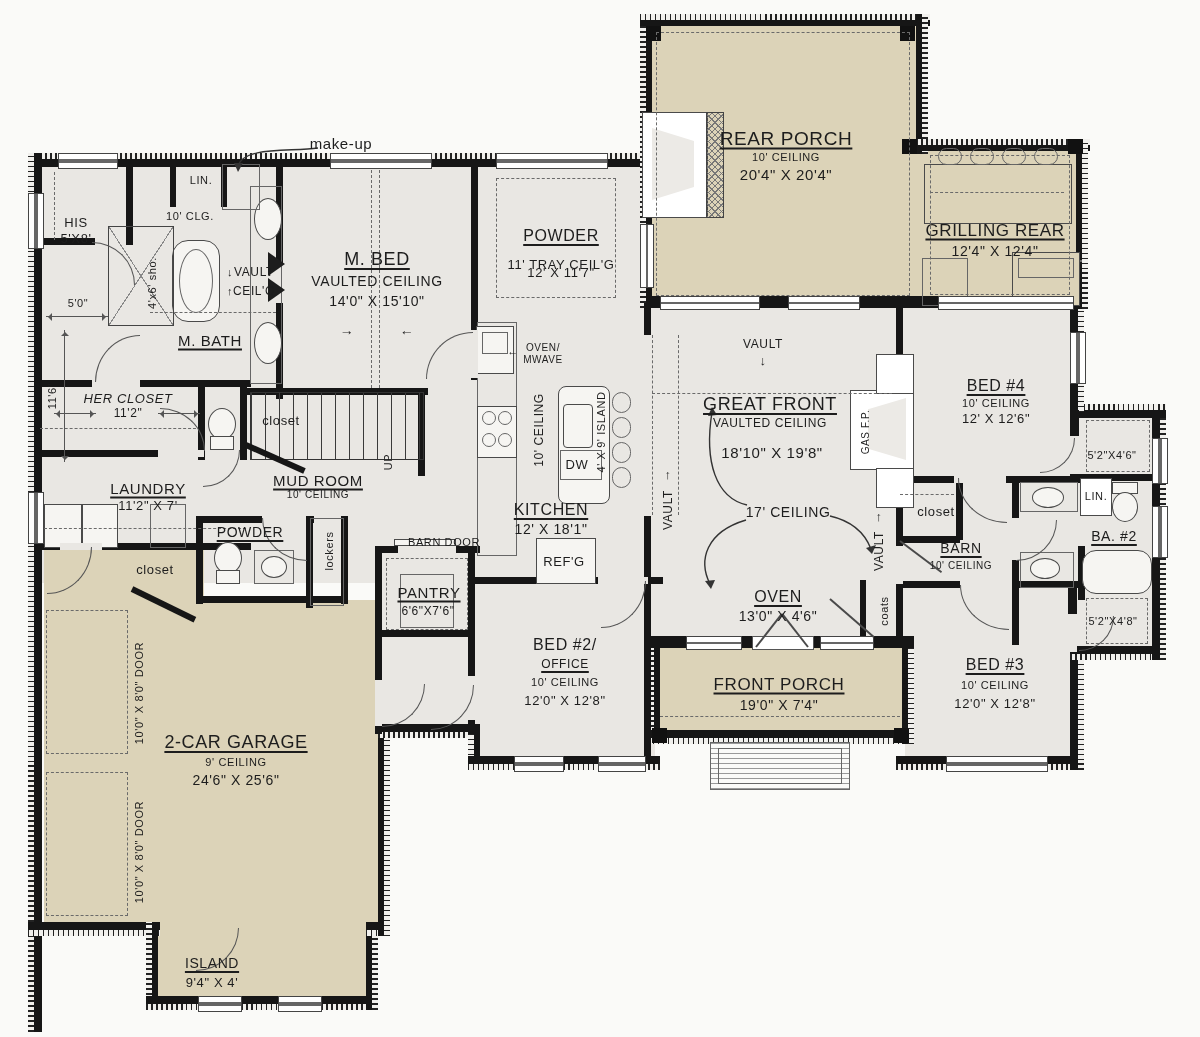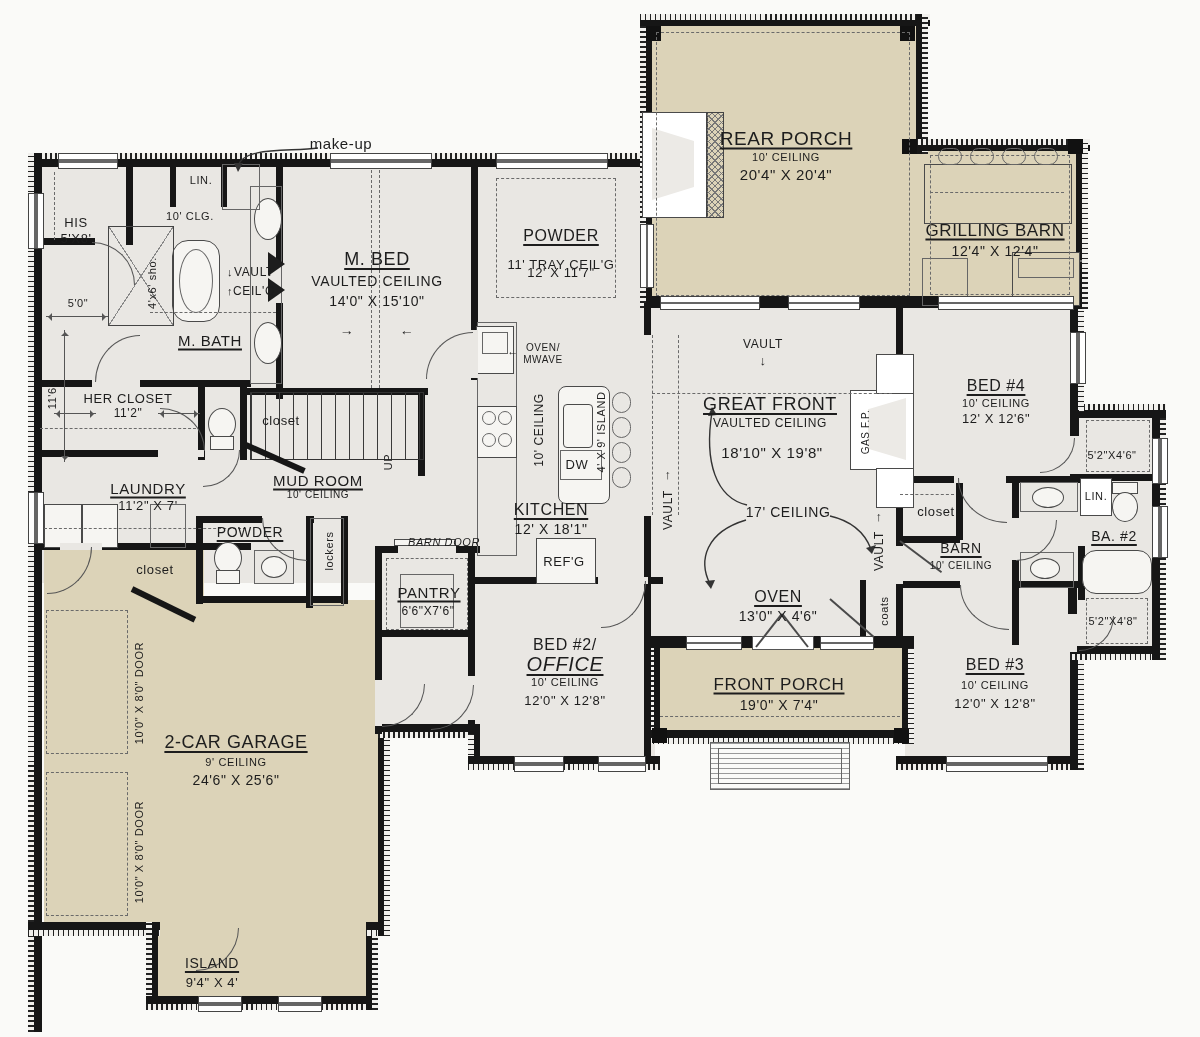--- a/index.html
+++ b/index.html
@@ -327,21 +327,21 @@
       <polygon points="712,407 708,416 717,415"></polygon>
       <polygon points="711,589 705,581 715,580"></polygon>
       <polygon points="872,554 866,548 876,545"></polygon>
     </g>
   </svg>
 
   <div id="labels">
       <div class="lbl u" style="left: 786px; top: 138px; font-size: 19px; transform: translate(-50%, -50%);">REAR PORCH</div>
       <div class="lbl" style="left: 786px; top: 157px; font-size: 11px; transform: translate(-50%, -50%);">10' CEILING</div>
       <div class="lbl" style="left: 786px; top: 174px; font-size: 15px; transform: translate(-50%, -50%);">20'4" X 20'4"</div>
-      <div class="lbl u" style="left: 995px; top: 230px; font-size: 17px; transform: translate(-50%, -50%);">GRILLING BARN</div>
+      <div class="lbl u" style="left: 995px; top: 230px; font-size: 17px; transform: translate(-50%, -50%);">GRILLING REAR</div>
       <div class="lbl" style="left: 995px; top: 251px; font-size: 14px; transform: translate(-50%, -50%);">12'4" X 12'4"</div>
       <div class="lbl u" style="left: 377px; top: 259px; font-size: 18px; transform: translate(-50%, -50%);">M. BED</div>
       <div class="lbl" style="left: 377px; top: 281px; font-size: 14px; transform: translate(-50%, -50%);">VAULTED CEILING</div>
       <div class="lbl" style="left: 377px; top: 301px; font-size: 14px; transform: translate(-50%, -50%);">14'0" X 15'10"</div>
       <div class="lbl" style="left: 347px; top: 330px; font-size: 14px; transform: translate(-50%, -50%);">→</div>
       <div class="lbl" style="left: 407px; top: 330px; font-size: 14px; transform: translate(-50%, -50%);">←</div>
       <div class="lbl u" style="left: 561px; top: 236px; font-size: 16px; transform: translate(-50%, -50%);">POWDER</div>
       <div class="lbl" style="left: 561px; top: 264px; font-size: 13px; transform: translate(-50%, -50%);">11' TRAY CEIL'G</div>
       <div class="lbl" style="left: 561px; top: 272px; font-size: 13px; transform: translate(-50%, -50%);">12' X 11'7"</div>
       <div class="lbl u" style="left: 770px; top: 404px; font-size: 18px; transform: translate(-50%, -50%);">GREAT FRONT</div>
@@ -367,45 +367,45 @@
       <div class="lbl" style="left: 961px; top: 566px; font-size: 10px; transform: translate(-50%, -50%);">10' CEILING</div>
       <div class="lbl" style="left: 1096px; top: 496px; font-size: 11px; transform: translate(-50%, -50%);">LIN.</div>
       <div class="lbl u" style="left: 1114px; top: 536px; font-size: 14px; transform: translate(-50%, -50%);">BA. #2</div>
       <div class="lbl" style="left: 1112px; top: 455px; font-size: 11px; transform: translate(-50%, -50%);">5'2"X4'6"</div>
       <div class="lbl" style="left: 1113px; top: 621px; font-size: 11px; transform: translate(-50%, -50%);">5'2"X4'8"</div>
       <div class="lbl" style="left: 884px; top: 611px; font-size: 11px; transform: translate(-50%, -50%) rotate(-90deg);">coats</div>
       <div class="lbl u" style="left: 995px; top: 665px; font-size: 16px; transform: translate(-50%, -50%);">BED #3</div>
       <div class="lbl" style="left: 995px; top: 685px; font-size: 11px; transform: translate(-50%, -50%);">10' CEILING</div>
       <div class="lbl" style="left: 995px; top: 703px; font-size: 13px; transform: translate(-50%, -50%);">12'0" X 12'8"</div>
       <div class="lbl" style="left: 565px; top: 645px; font-size: 16px; transform: translate(-50%, -50%);">BED #2/</div>
-      <div class="lbl u" style="left: 565px; top: 664px; font-size: 20px; transform: translate(-50%, -50%); font-style: italic;">OFFICE</div>
+      <div class="lbl u" style="left: 565px; top: 664px; font-size: 12px; transform: translate(-50%, -50%);">OFFICE</div>
       <div class="lbl" style="left: 565px; top: 682px; font-size: 11px; transform: translate(-50%, -50%);">10' CEILING</div>
       <div class="lbl" style="left: 565px; top: 700px; font-size: 13px; transform: translate(-50%, -50%);">12'0" X 12'8"</div>
       <div class="lbl u" style="left: 551px; top: 510px; font-size: 16px; transform: translate(-50%, -50%);">KITCHEN</div>
       <div class="lbl" style="left: 551px; top: 529px; font-size: 14px; transform: translate(-50%, -50%);">12' X 18'1"</div>
       <div class="lbl" style="left: 539px; top: 430px; font-size: 12px; transform: translate(-50%, -50%) rotate(-90deg);">10' CEILING</div>
       <div class="lbl" style="left: 601px; top: 432px; font-size: 11px; transform: translate(-50%, -50%) rotate(-90deg);">4' X 9' ISLAND</div>
       <div class="lbl" style="left: 577px; top: 464px; font-size: 13px; transform: translate(-50%, -50%);">DW</div>
       <div class="lbl" style="left: 564px; top: 561px; font-size: 13px; transform: translate(-50%, -50%);">REF'G</div>
       <div class="lbl" style="left: 543px; top: 348px; font-size: 10px; transform: translate(-50%, -50%);">OVEN/</div>
       <div class="lbl" style="left: 543px; top: 360px; font-size: 10px; transform: translate(-50%, -50%);">MWAVE</div>
       <div class="lbl" style="left: 513px; top: 351px; font-size: 11px; transform: translate(-50%, -50%);">←</div>
       <div class="lbl u" style="left: 318px; top: 480px; font-size: 15px; transform: translate(-50%, -50%);">MUD ROOM</div>
       <div class="lbl" style="left: 318px; top: 495px; font-size: 10px; transform: translate(-50%, -50%);">10' CEILING</div>
       <div class="lbl" style="left: 281px; top: 420px; font-size: 13px; transform: translate(-50%, -50%);">closet</div>
       <div class="lbl" style="left: 388px; top: 462px; font-size: 11px; transform: translate(-50%, -50%) rotate(-90deg);">UP</div>
       <div class="lbl u" style="left: 250px; top: 532px; font-size: 14px; transform: translate(-50%, -50%);">POWDER</div>
       <div class="lbl" style="left: 329px; top: 551px; font-size: 11px; transform: translate(-50%, -50%) rotate(-90deg);">lockers</div>
-      <div class="lbl" style="left: 444px; top: 542px; font-size: 11px; transform: translate(-50%, -50%); font-style: italic;">BARN DOOR</div>
+      <div class="lbl" style="left: 444px; top: 542px; font-size: 11px; transform: translate(-50%, -50%);">BARN DOOR</div>
       <div class="lbl u" style="left: 429px; top: 592px; font-size: 15px; transform: translate(-50%, -50%);">PANTRY</div>
       <div class="lbl" style="left: 428px; top: 611px; font-size: 12px; transform: translate(-50%, -50%);">6'6"X7'6"</div>
       <div class="lbl u" style="left: 148px; top: 488px; font-size: 15px; transform: translate(-50%, -50%);">LAUNDRY</div>
       <div class="lbl" style="left: 148px; top: 505px; font-size: 13px; transform: translate(-50%, -50%);">11'2" X 7'</div>
       <div class="lbl" style="left: 155px; top: 569px; font-size: 13px; transform: translate(-50%, -50%);">closet</div>
-      <div class="lbl" style="left: 128px; top: 398px; font-size: 13px; transform: translate(-50%, -50%);">HER CLOSET</div>
+      <div class="lbl" style="left: 128px; top: 398px; font-size: 13px; transform: translate(-50%, -50%); font-style: italic;">HER CLOSET</div>
       <div class="lbl" style="left: 128px; top: 413px; font-size: 12px; transform: translate(-50%, -50%);">11'2"</div>
       <div class="lbl u" style="left: 210px; top: 340px; font-size: 15px; transform: translate(-50%, -50%);">M. BATH</div>
       <div class="lbl" style="left: 254px; top: 272px; font-size: 12px; transform: translate(-50%, -50%);">VAULT</div>
       <div class="lbl" style="left: 254px; top: 291px; font-size: 12px; transform: translate(-50%, -50%);">CEIL'G</div>
       <div class="lbl" style="left: 230px; top: 272px; font-size: 11px; transform: translate(-50%, -50%);">↓</div>
       <div class="lbl" style="left: 230px; top: 291px; font-size: 11px; transform: translate(-50%, -50%);">↑</div>
       <div class="lbl" style="left: 190px; top: 216px; font-size: 11px; transform: translate(-50%, -50%);">10' CLG.</div>
       <div class="lbl" style="left: 152px; top: 283px; font-size: 11px; transform: translate(-50%, -50%) rotate(-90deg);">4'x6' sho.</div>
       <div class="lbl" style="left: 76px; top: 222px; font-size: 13px; transform: translate(-50%, -50%);">HIS</div>
       <div class="lbl" style="left: 76px; top: 238px; font-size: 13px; transform: translate(-50%, -50%);">5'X8'</div>

